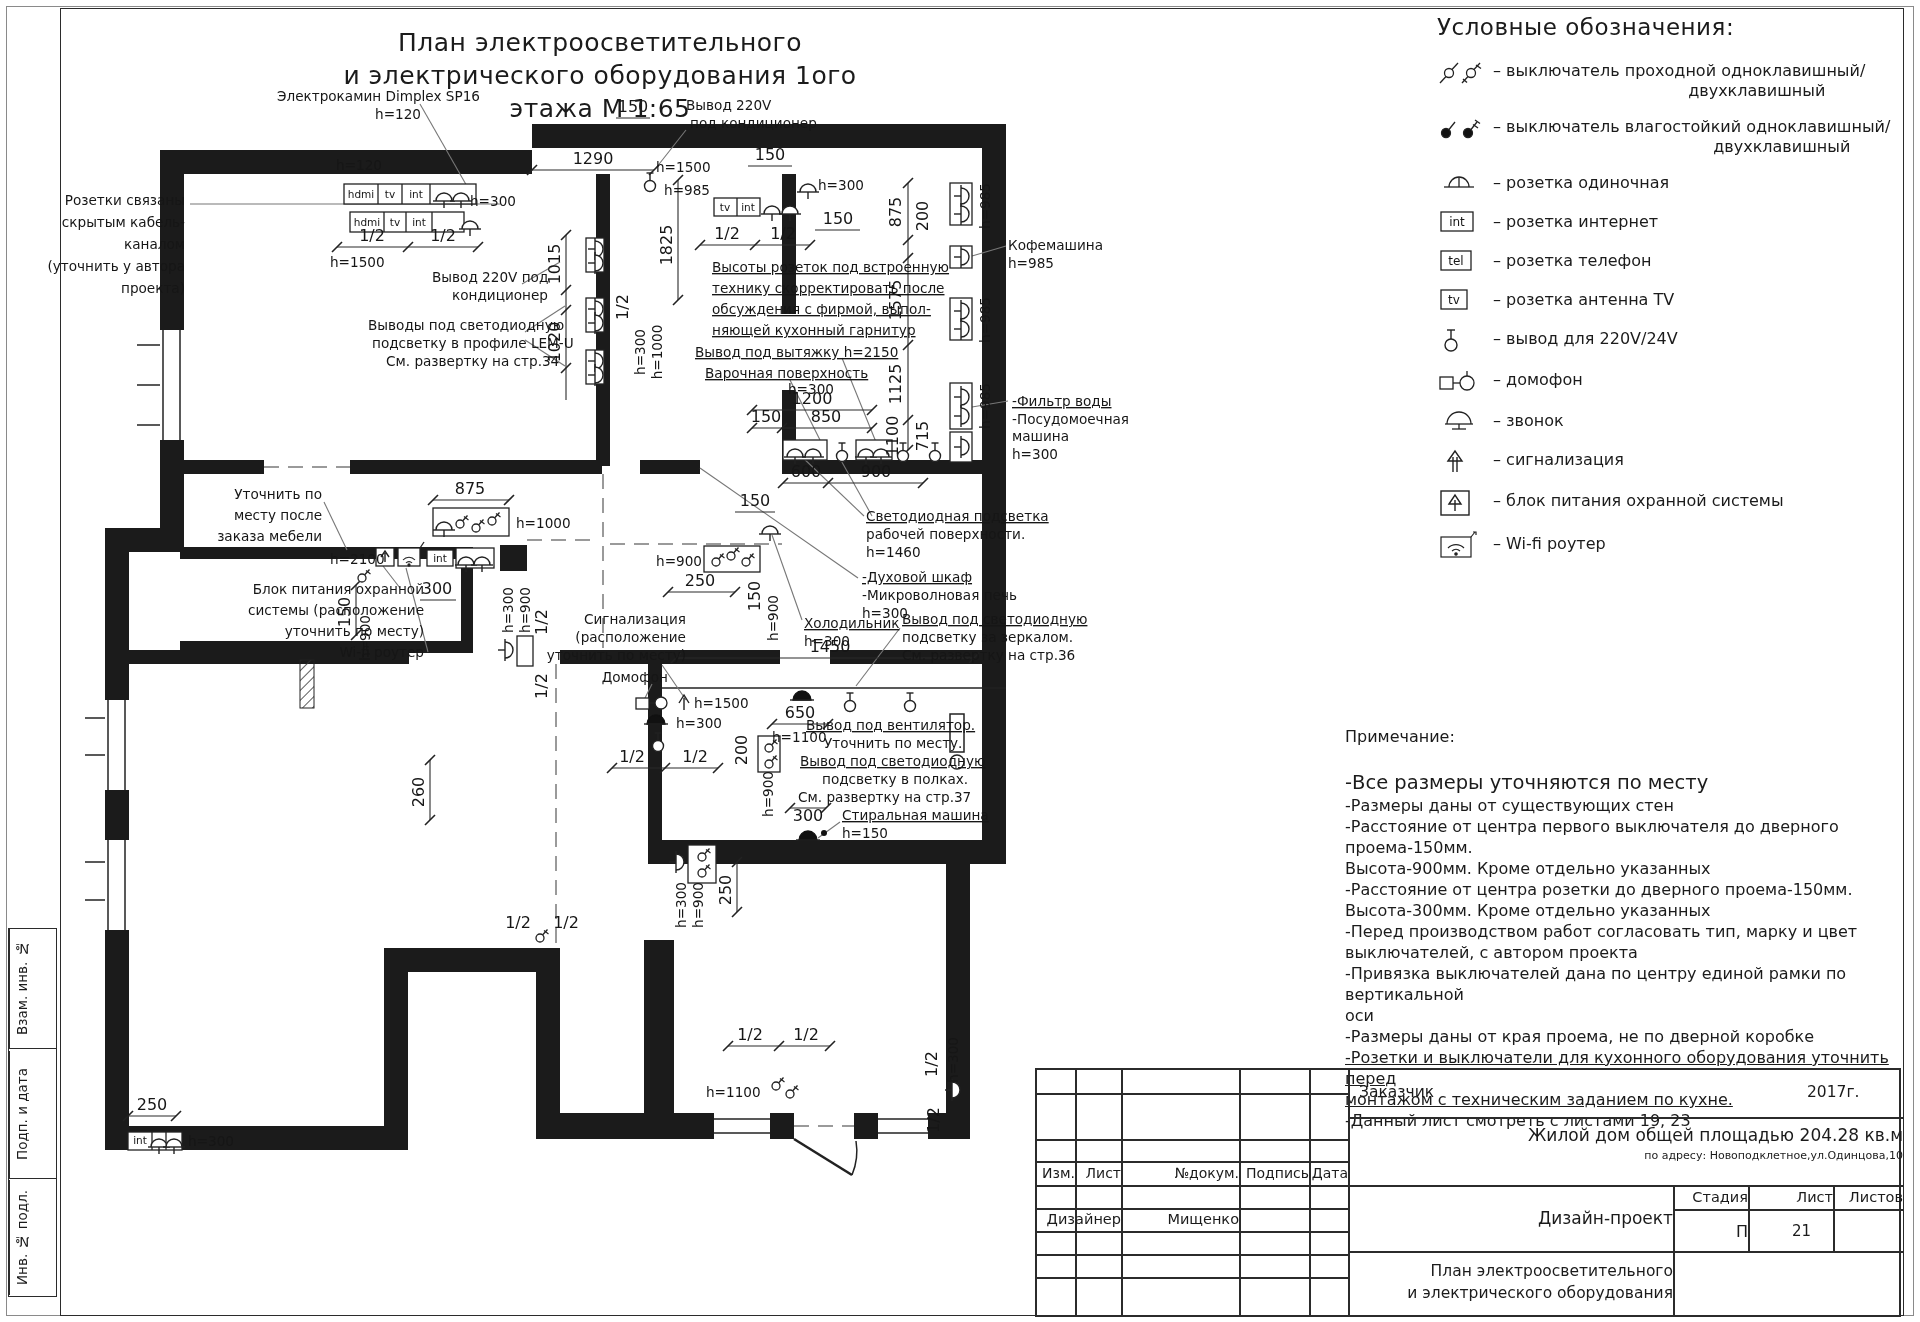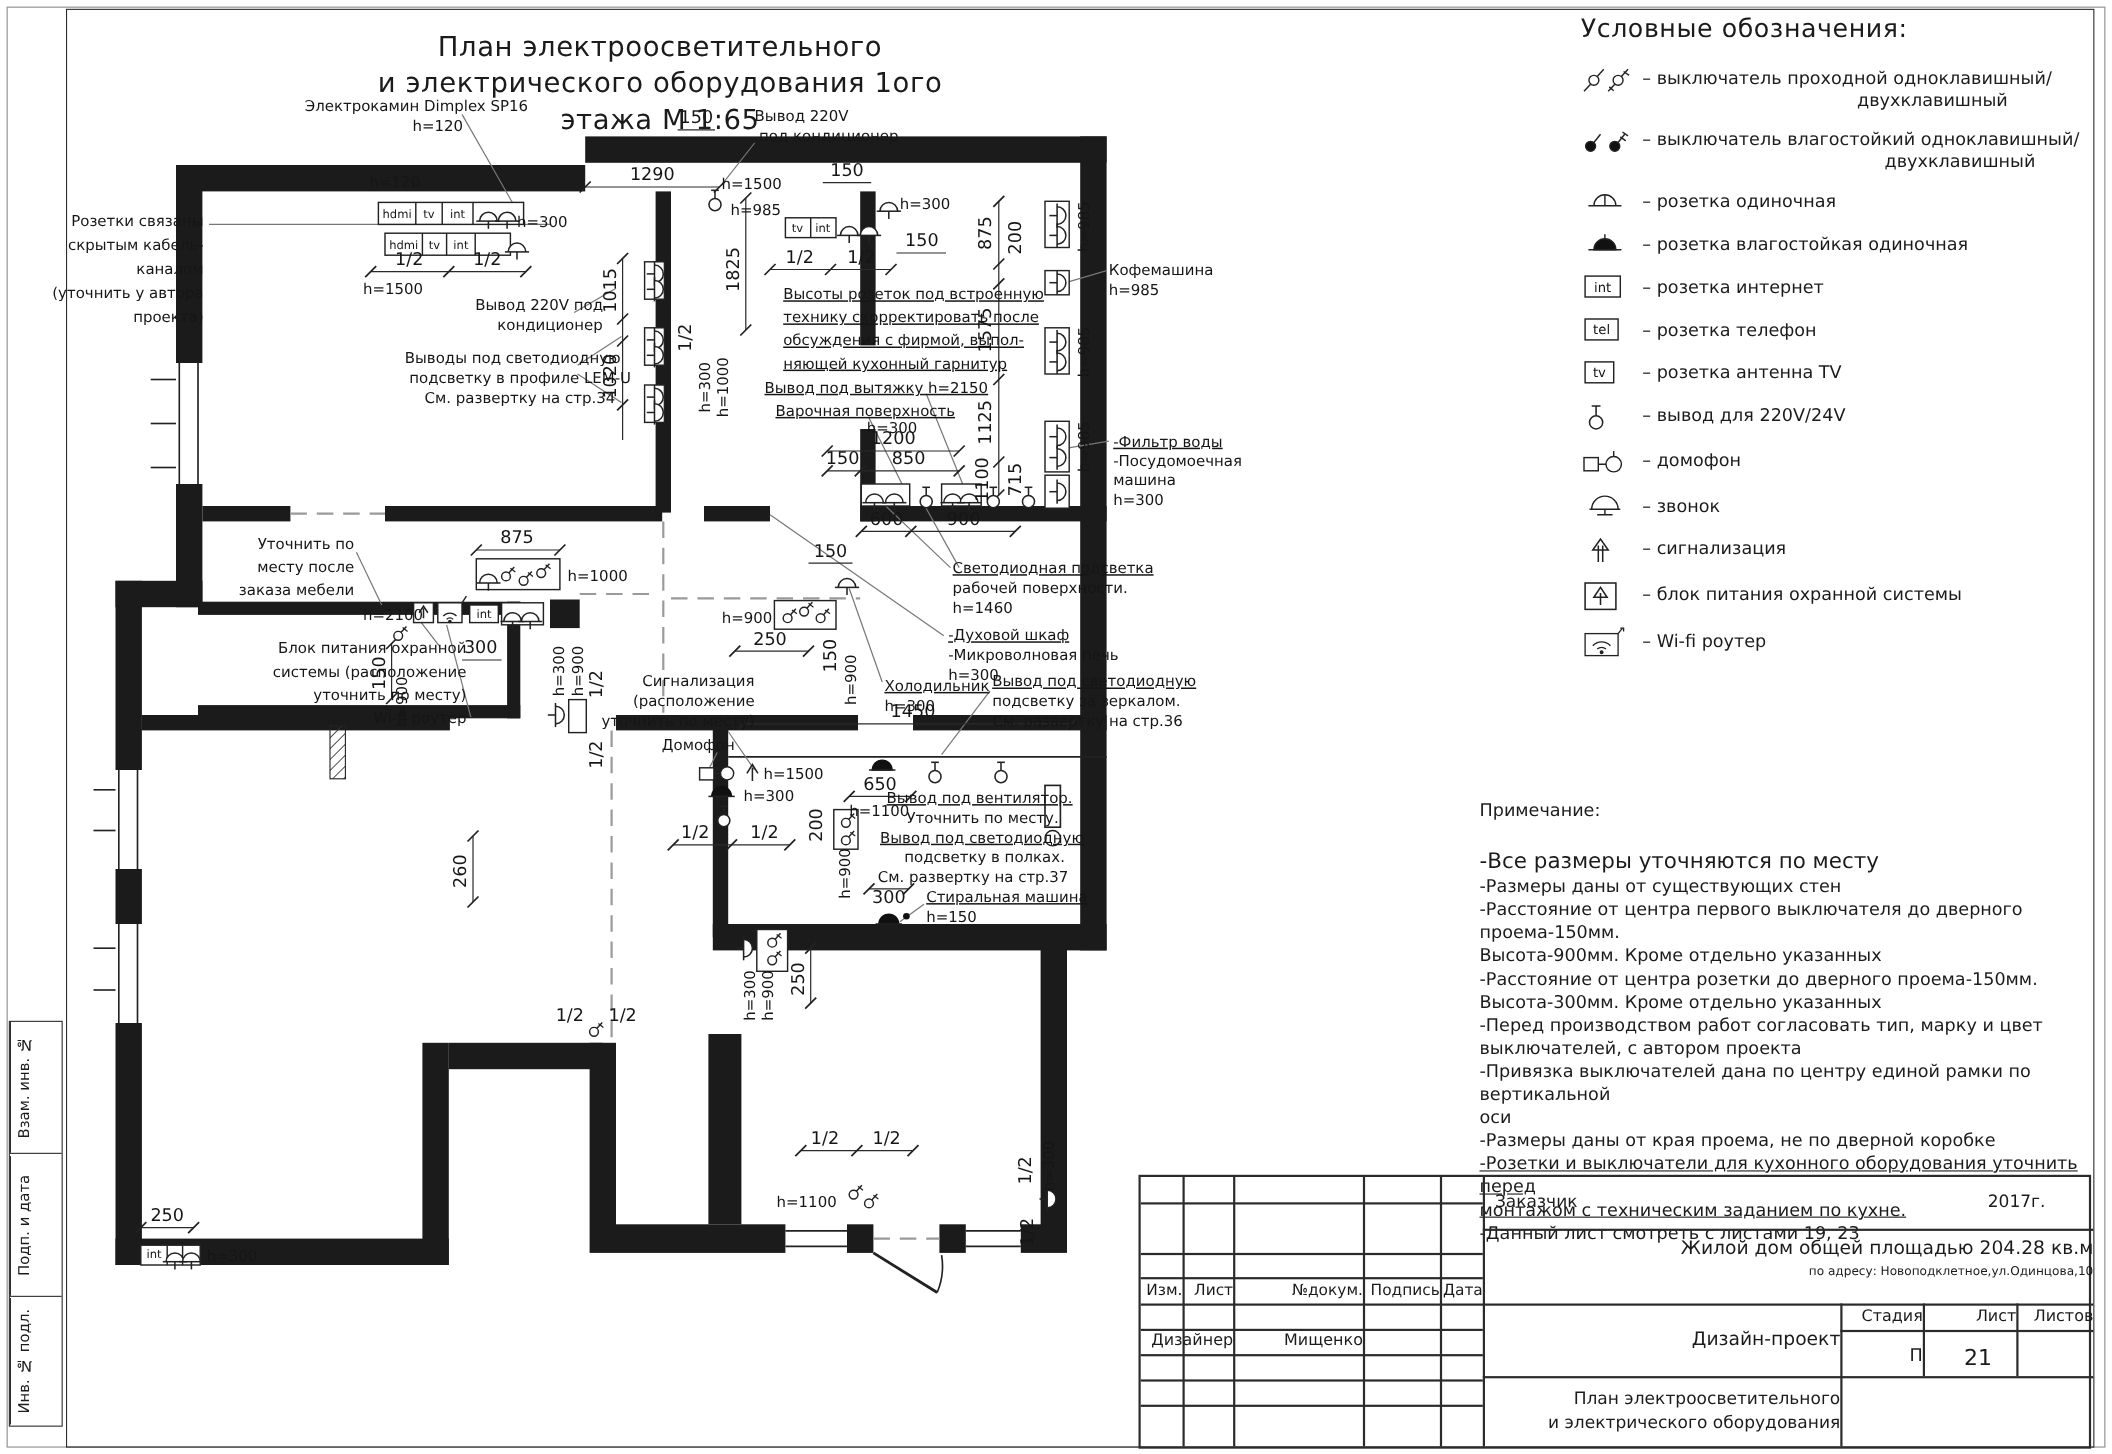--- a/index.html
+++ b/index.html
@@ -553,30 +553,20 @@
       <span class="ic">
         <svg width="50" height="26" viewBox="0 0 50 26" fill="none" stroke="#222" stroke-width="1.3">
           <path d="M 12 17 A 10 10 0 0 1 32 17"></path>
             <line x1="7" y1="17" x2="37" y2="17"></line>
             <line x1="22" y1="7" x2="22" y2="17"></line>
         </svg>
         </span>
       <div class="lt">– розетка одиночная</div>
     </div>
 
-    <div class="lrow">
-      <span class="ic">
-        <svg width="50" height="26" viewBox="0 0 50 26" fill="none" stroke="#222" stroke-width="1.3">
-          <path d="M 12 18 A 10 10 0 0 1 32 18 Z" fill="#111"></path>
-            <line x1="7" y1="18" x2="37" y2="18"></line>
-            <line x1="22" y1="8" x2="22" y2="4"></line>
-        </svg>
-        </span>
-      <div class="lt">– розетка влагостойкая одиночная</div>
-    </div>
 
     <div class="lrow">
       <span class="ic">
         <svg width="50" height="24" viewBox="0 0 50 24">
             <rect x="4" y="3" width="32" height="19" fill="none" stroke="#222" stroke-width="1.3"></rect>
         <text x="20" y="17" text-anchor="middle" font-size="12" fill="#161616">int</text>
           </svg>
         </span>
       <div class="lt">– розетка интернет</div>
     </div>
@@ -736,18 +726,18 @@
     <div class="tx ctr" style="left:84px;top:95px;width:118px;font-size:14px;">№докум.</div>
     <div class="tx ctr" style="left:202px;top:95px;width:70px;font-size:14px;">Подпись</div>
     <div class="tx ctr" style="left:272px;top:95px;width:39px;font-size:14px;">Дата</div>
     <div class="tx ctr" style="left:0;top:141px;width:84px;font-size:14.5px;">Дизайнер</div>
     <div class="tx ctr" style="left:84px;top:141px;width:118px;font-size:14.5px;">Мищенко</div>
     <div class="tx ctr" style="left:311px;top:138px;width:325px;font-size:17px;">Дизайн-проект</div>
     <div class="tx ctr" style="left:636px;top:119px;width:75px;font-size:14.5px;">Стадия</div>
     <div class="tx ctr" style="left:711px;top:119px;width:85px;font-size:14.5px;">Лист</div>
     <div class="tx ctr" style="left:796px;top:119px;width:70px;font-size:14.5px;">Листов</div>
     <div class="tx ctr" style="left:636px;top:152px;width:75px;font-size:16px;">П</div>
-    <div class="tx ctr" style="left:711px;top:152px;width:63px;font-size:20px;">21</div>
+    <div class="tx ctr" style="left:711px;top:152px;width:63px;font-size:15px;">21</div>
     <div class="tx ctr" style="left:311px;top:192px;width:325px;">План электроосветительного</div>
     <div class="tx ctr" style="left:311px;top:214px;width:325px;">и электрического оборудования</div>
   </div>
 
 </div>
 
 </body></html>

